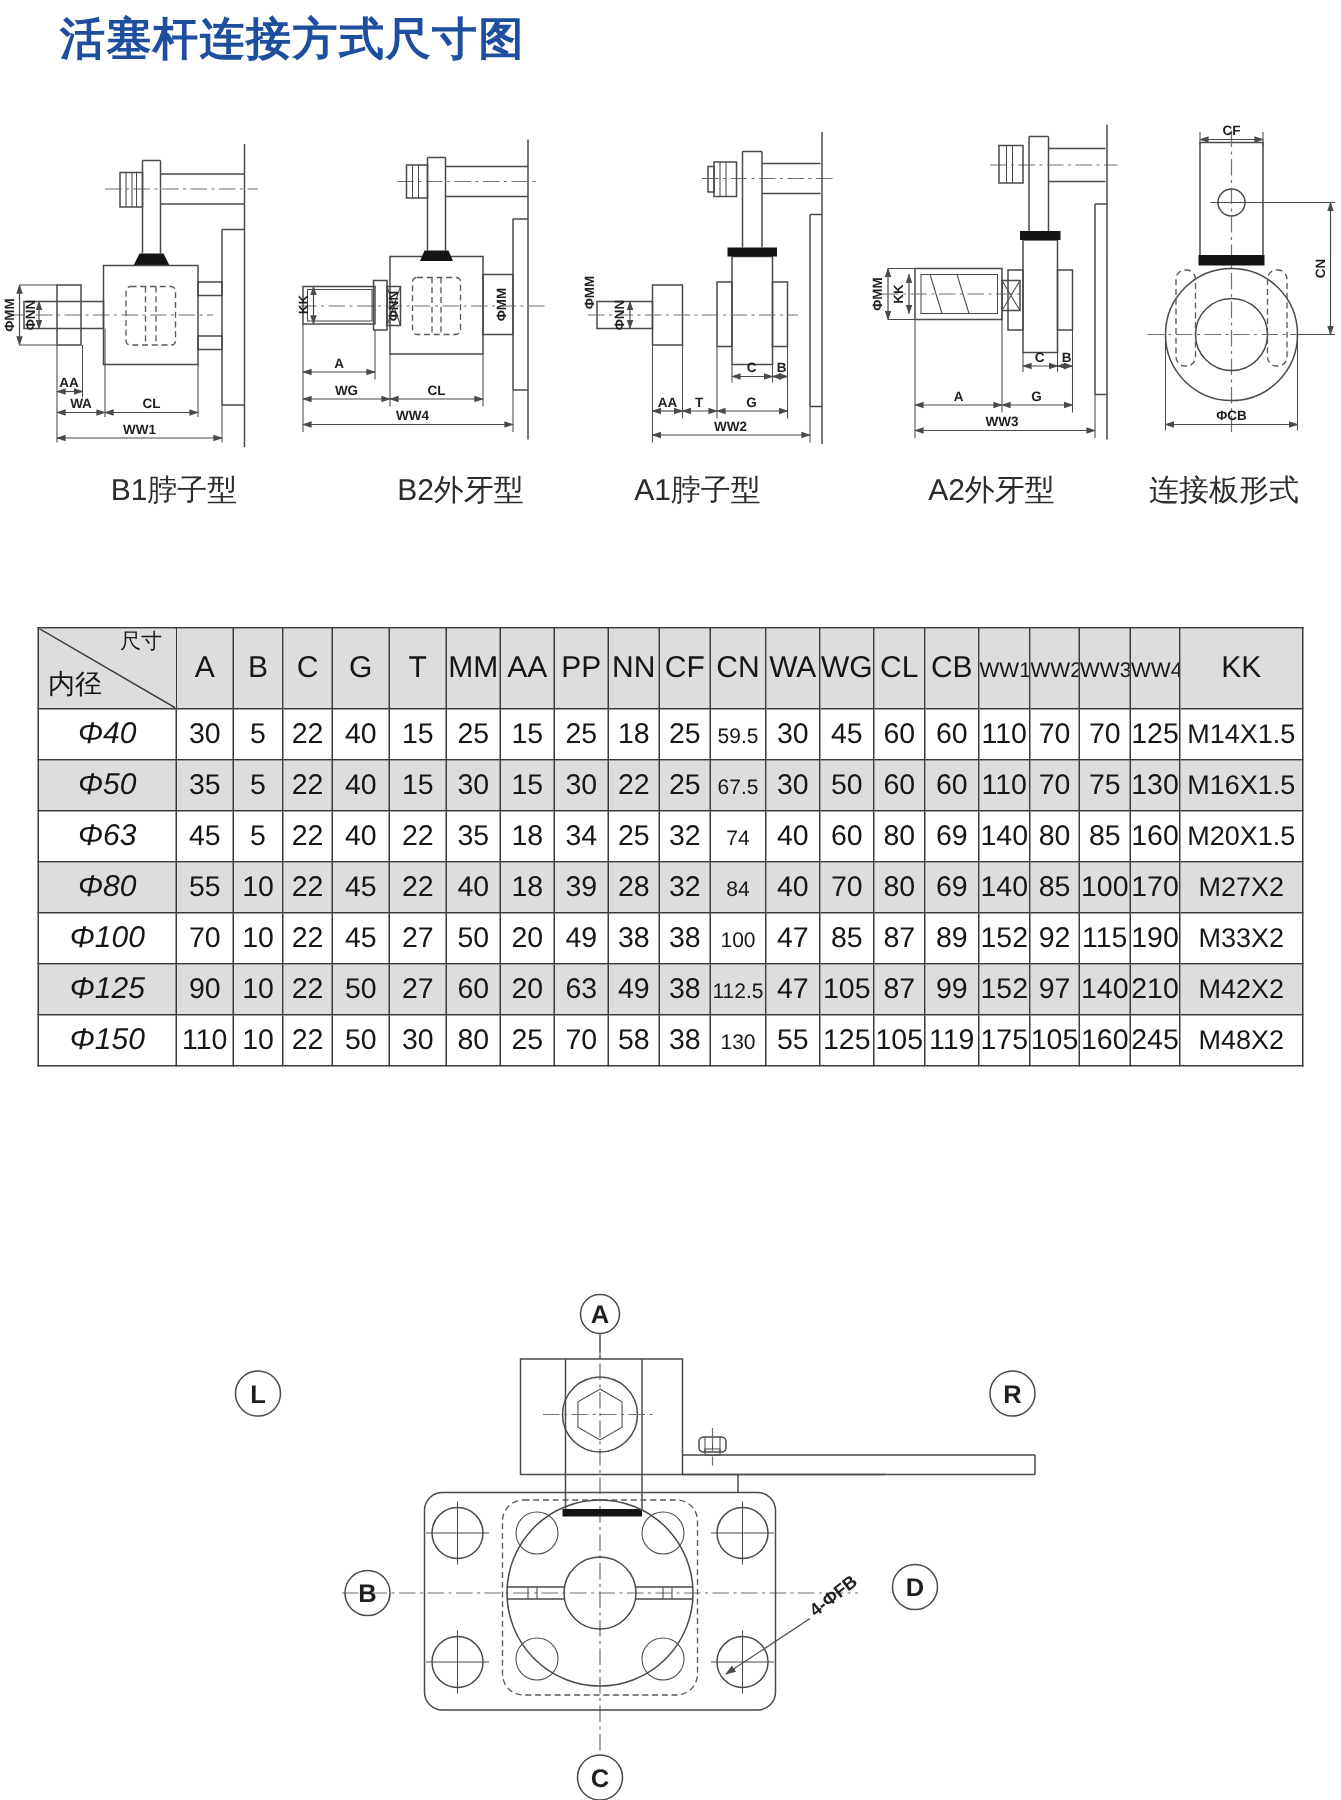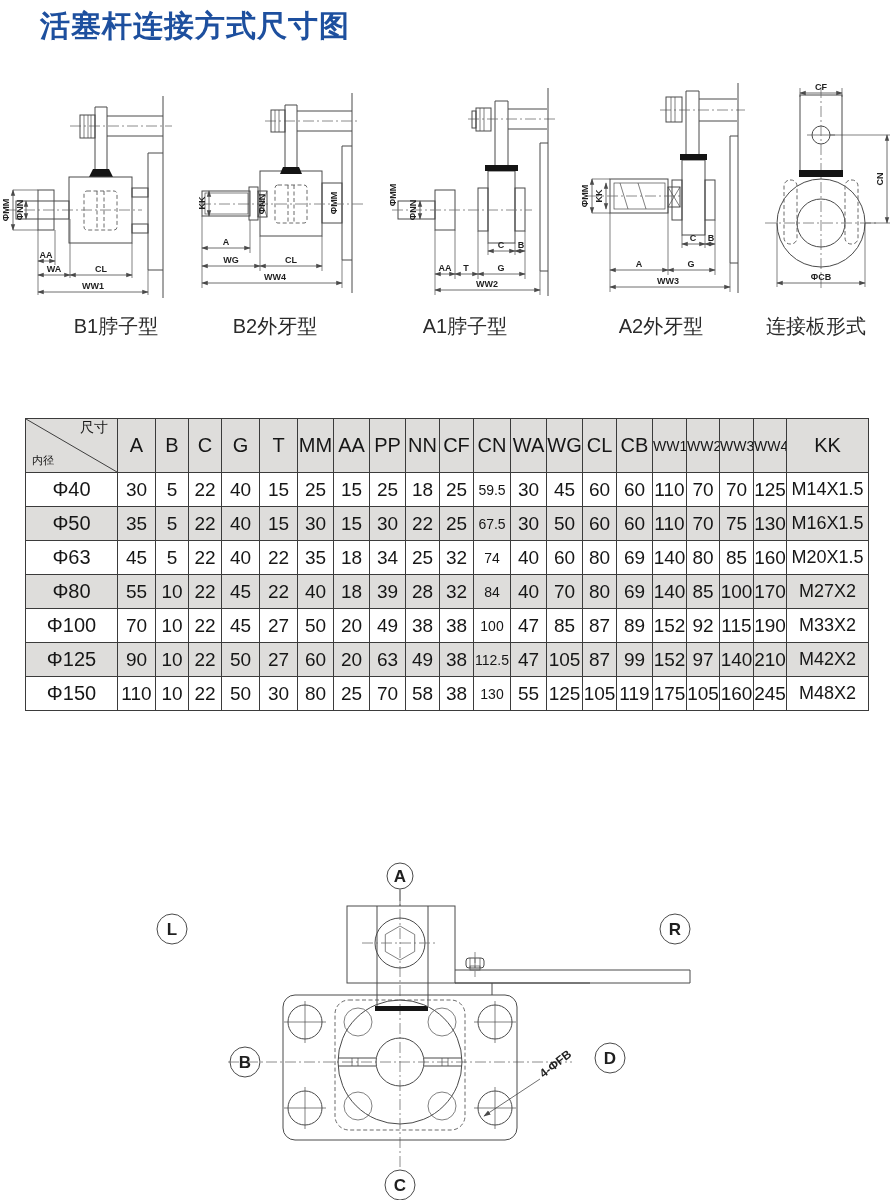--- a/index.html
+++ b/index.html
@@ -20,27 +20,27 @@
   .dl{font:600 9px "Liberation Sans",sans-serif;fill:#1f1f1f;text-anchor:middle;}
   .pl{font:600 17px "Liberation Sans",sans-serif;fill:#1f1f1f;text-anchor:middle;}
   .note{font:600 12px "Liberation Sans",sans-serif;fill:#1f1f1f;text-anchor:middle;}
   
   table.dims{position:absolute;left:25px;top:418px;width:843px;border-collapse:collapse;table-layout:fixed;}
   table.dims th,table.dims td{border:1px solid #3b3b3b;text-align:center;vertical-align:middle;padding:0;font-weight:normal;color:#161616;overflow:hidden;white-space:nowrap;}
   table.dims thead th{height:53px;background:#dedddb;font-size:20px;}
   table.dims thead th.sm{font-size:14px;}
   table.dims tbody td{height:33px;font-size:19px;background:#ffffff;}
   table.dims tbody tr:nth-child(even) td{background:#dedddb;}
-  table.dims td.bore{font-size:20px;}
+  table.dims td.bore{font-size:20px;font-style:italic;}
   table.dims td.cn{font-size:14px;margin-top:12px;}
   table.dims td.kk{font-size:18px;}
   th.corner{position:relative;background:#dedddb;}
   th.corner svg{position:absolute;left:0;top:0;width:100%;height:100%;}
   th.corner .ct{position:absolute;top:0;right:9px;font-size:14px;}
-  th.corner .cb2{position:absolute;bottom:4px;left:6px;font-size:11px;}
+  th.corner .cb2{position:absolute;bottom:4px;left:6px;font-size:18px;}
 </style>
 </head>
 <body>
 
 <div class="page">
 
   <h1 class="sec-title" id="title1">活塞杆连接方式尺寸图</h1>
 
   <svg class="figs" width="894" height="235" viewBox="0 0 894 235">
     <defs>
@@ -199,21 +199,21 @@
       <path class="thn" d="M73,52 H133 M108,140 H133"></path>
       <path class="dim" d="M130,52 V140" marker-start="url(#ar)" marker-end="url(#ar)"></path>
       <text class="dl" x="126" y="96" transform="rotate(-90 126 96)">CN</text>
       <path class="thn" d="M20,140 V204 M108,140 V204"></path>
       <path class="dim" d="M20,200 H108" marker-start="url(#ar)" marker-end="url(#ar)"></path>
       <text class="dl" x="64" y="197">ΦCB</text>
     </g>
   </svg>
 
   <div class="caption" style="left:41px">B1脖子型</div>
-  <div class="caption" style="left:200px">B2外牙型</div>
+  <div class="caption" style="left:232px">B2外牙型</div>
   <div class="caption" style="left:390px">A1脖子型</div>
   <div class="caption" style="left:586px">A2外牙型</div>
   <div class="caption" style="left:741px">连接板形式</div>
 
   <table class="dims">
     <colgroup>
       <col style="width:92px">
         <col style="width:38px">
         <col style="width:33px">
         <col style="width:33px">

